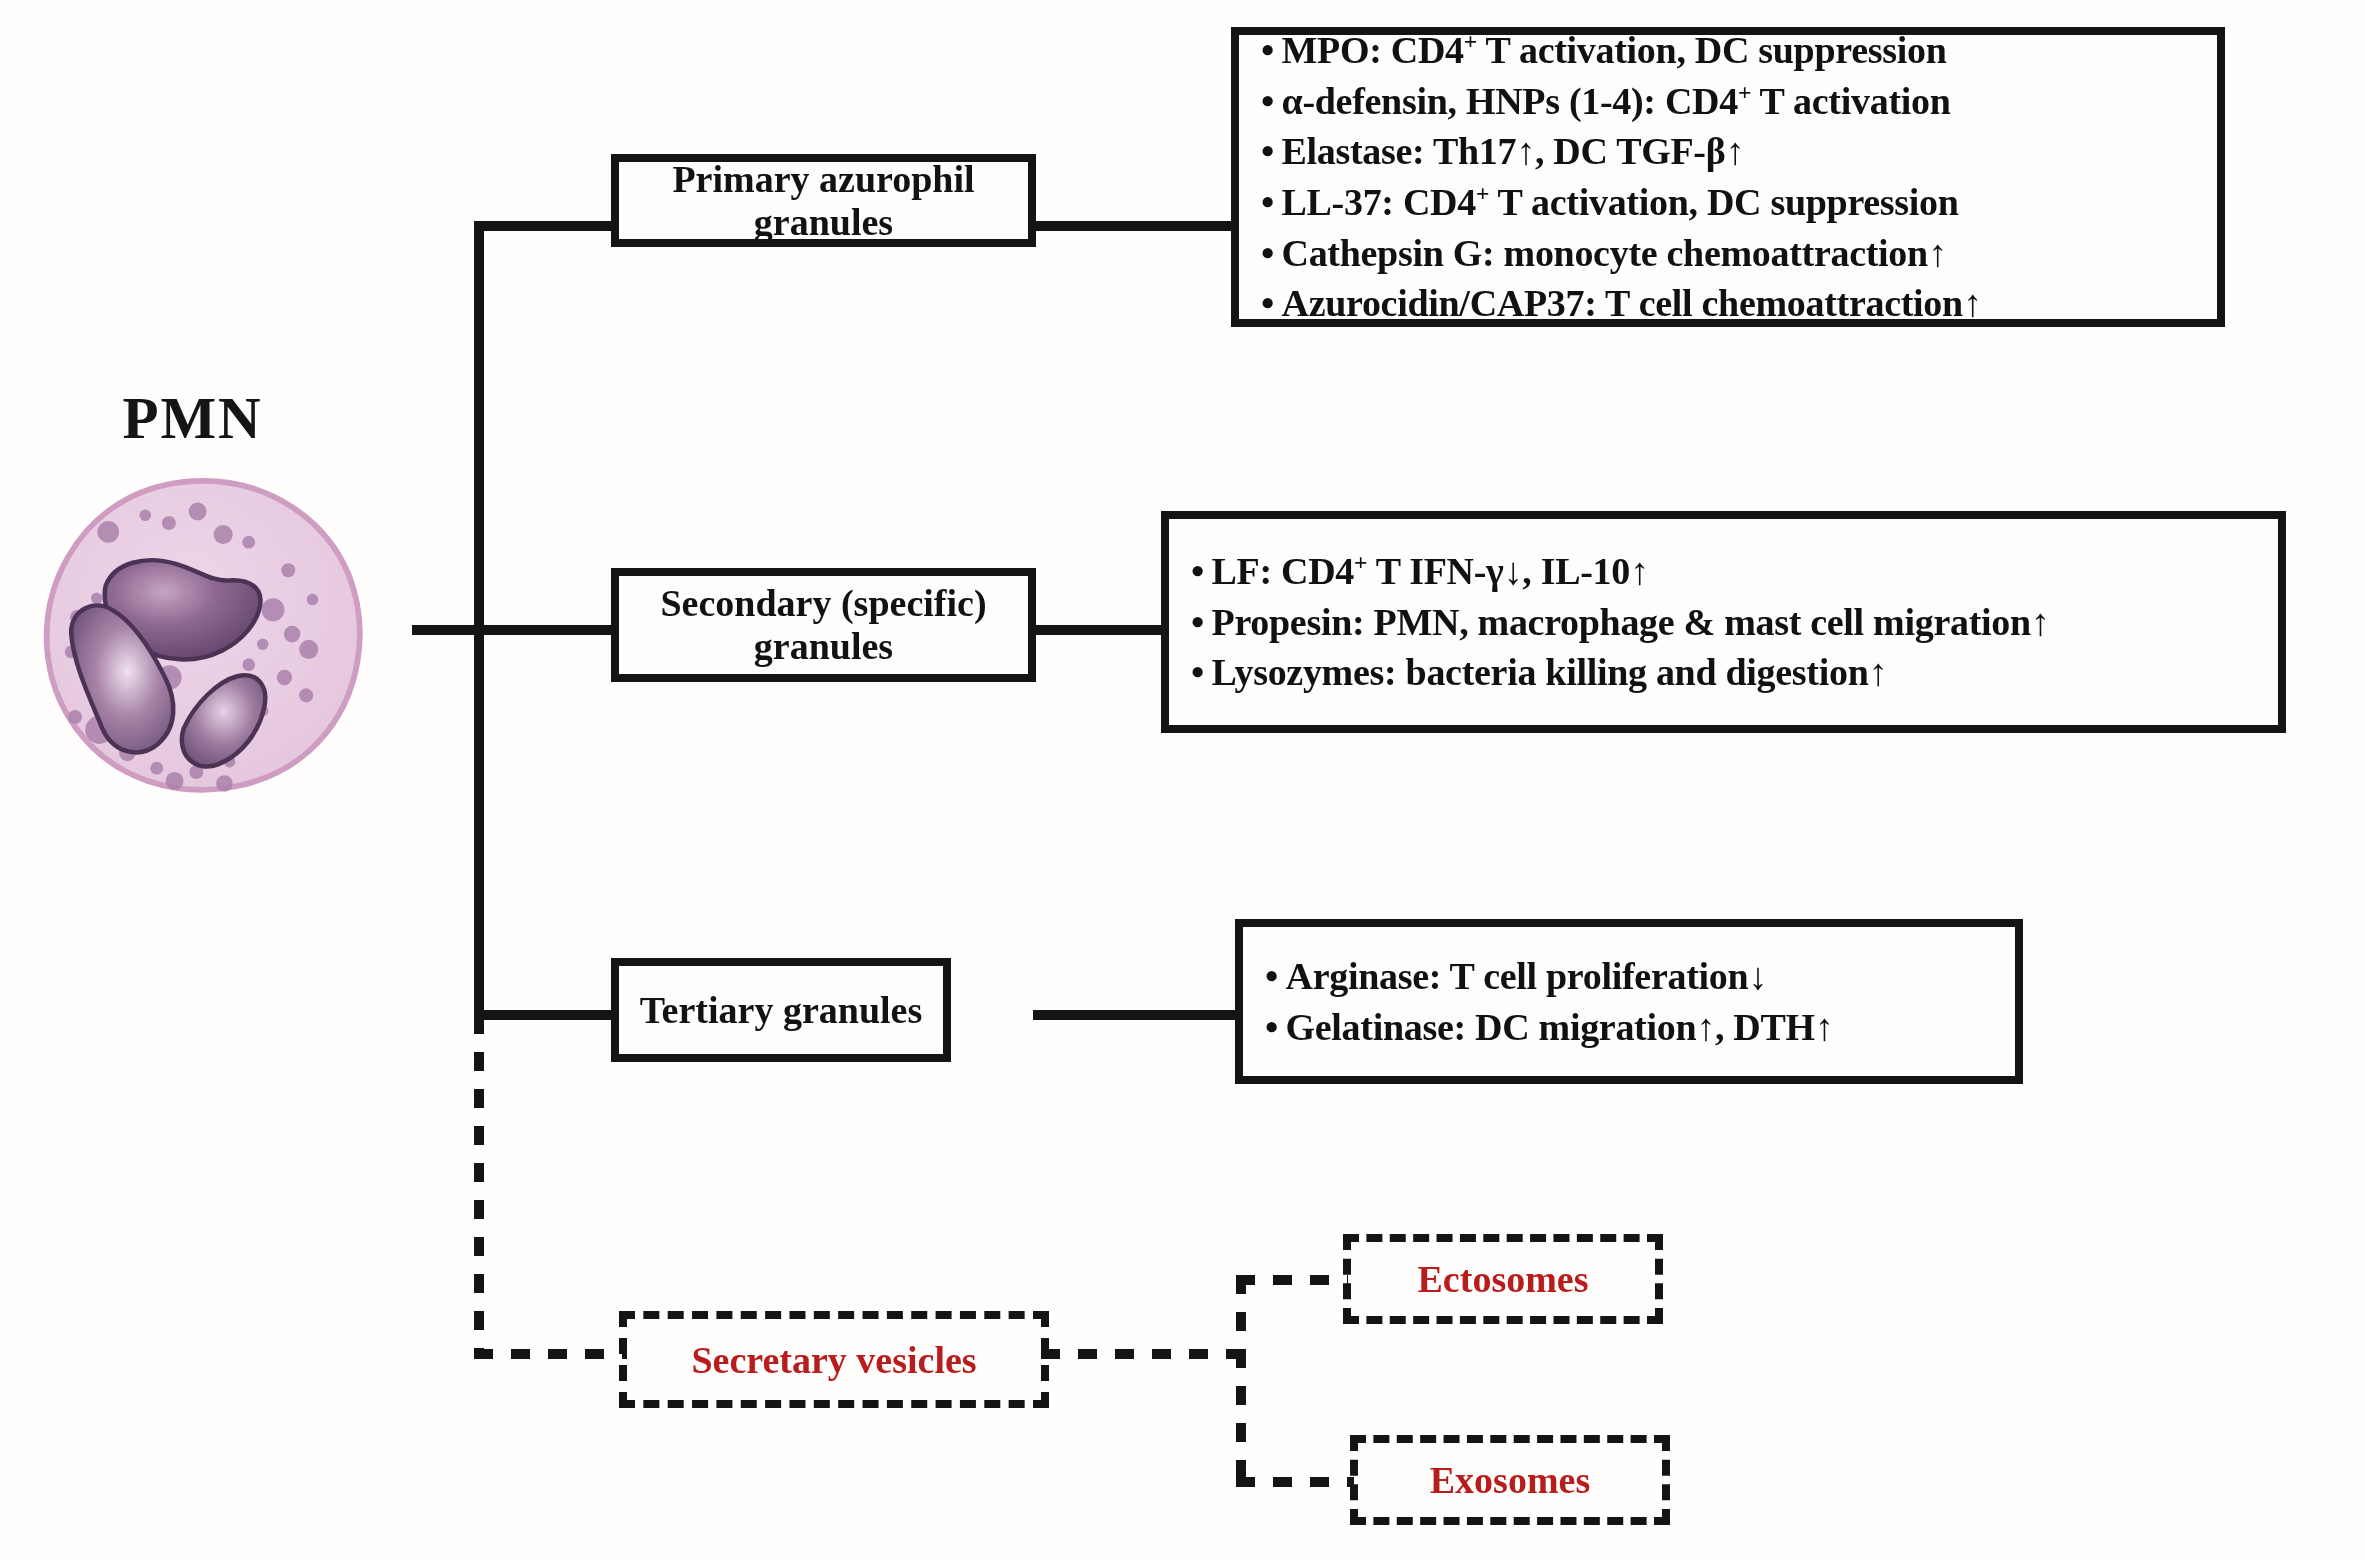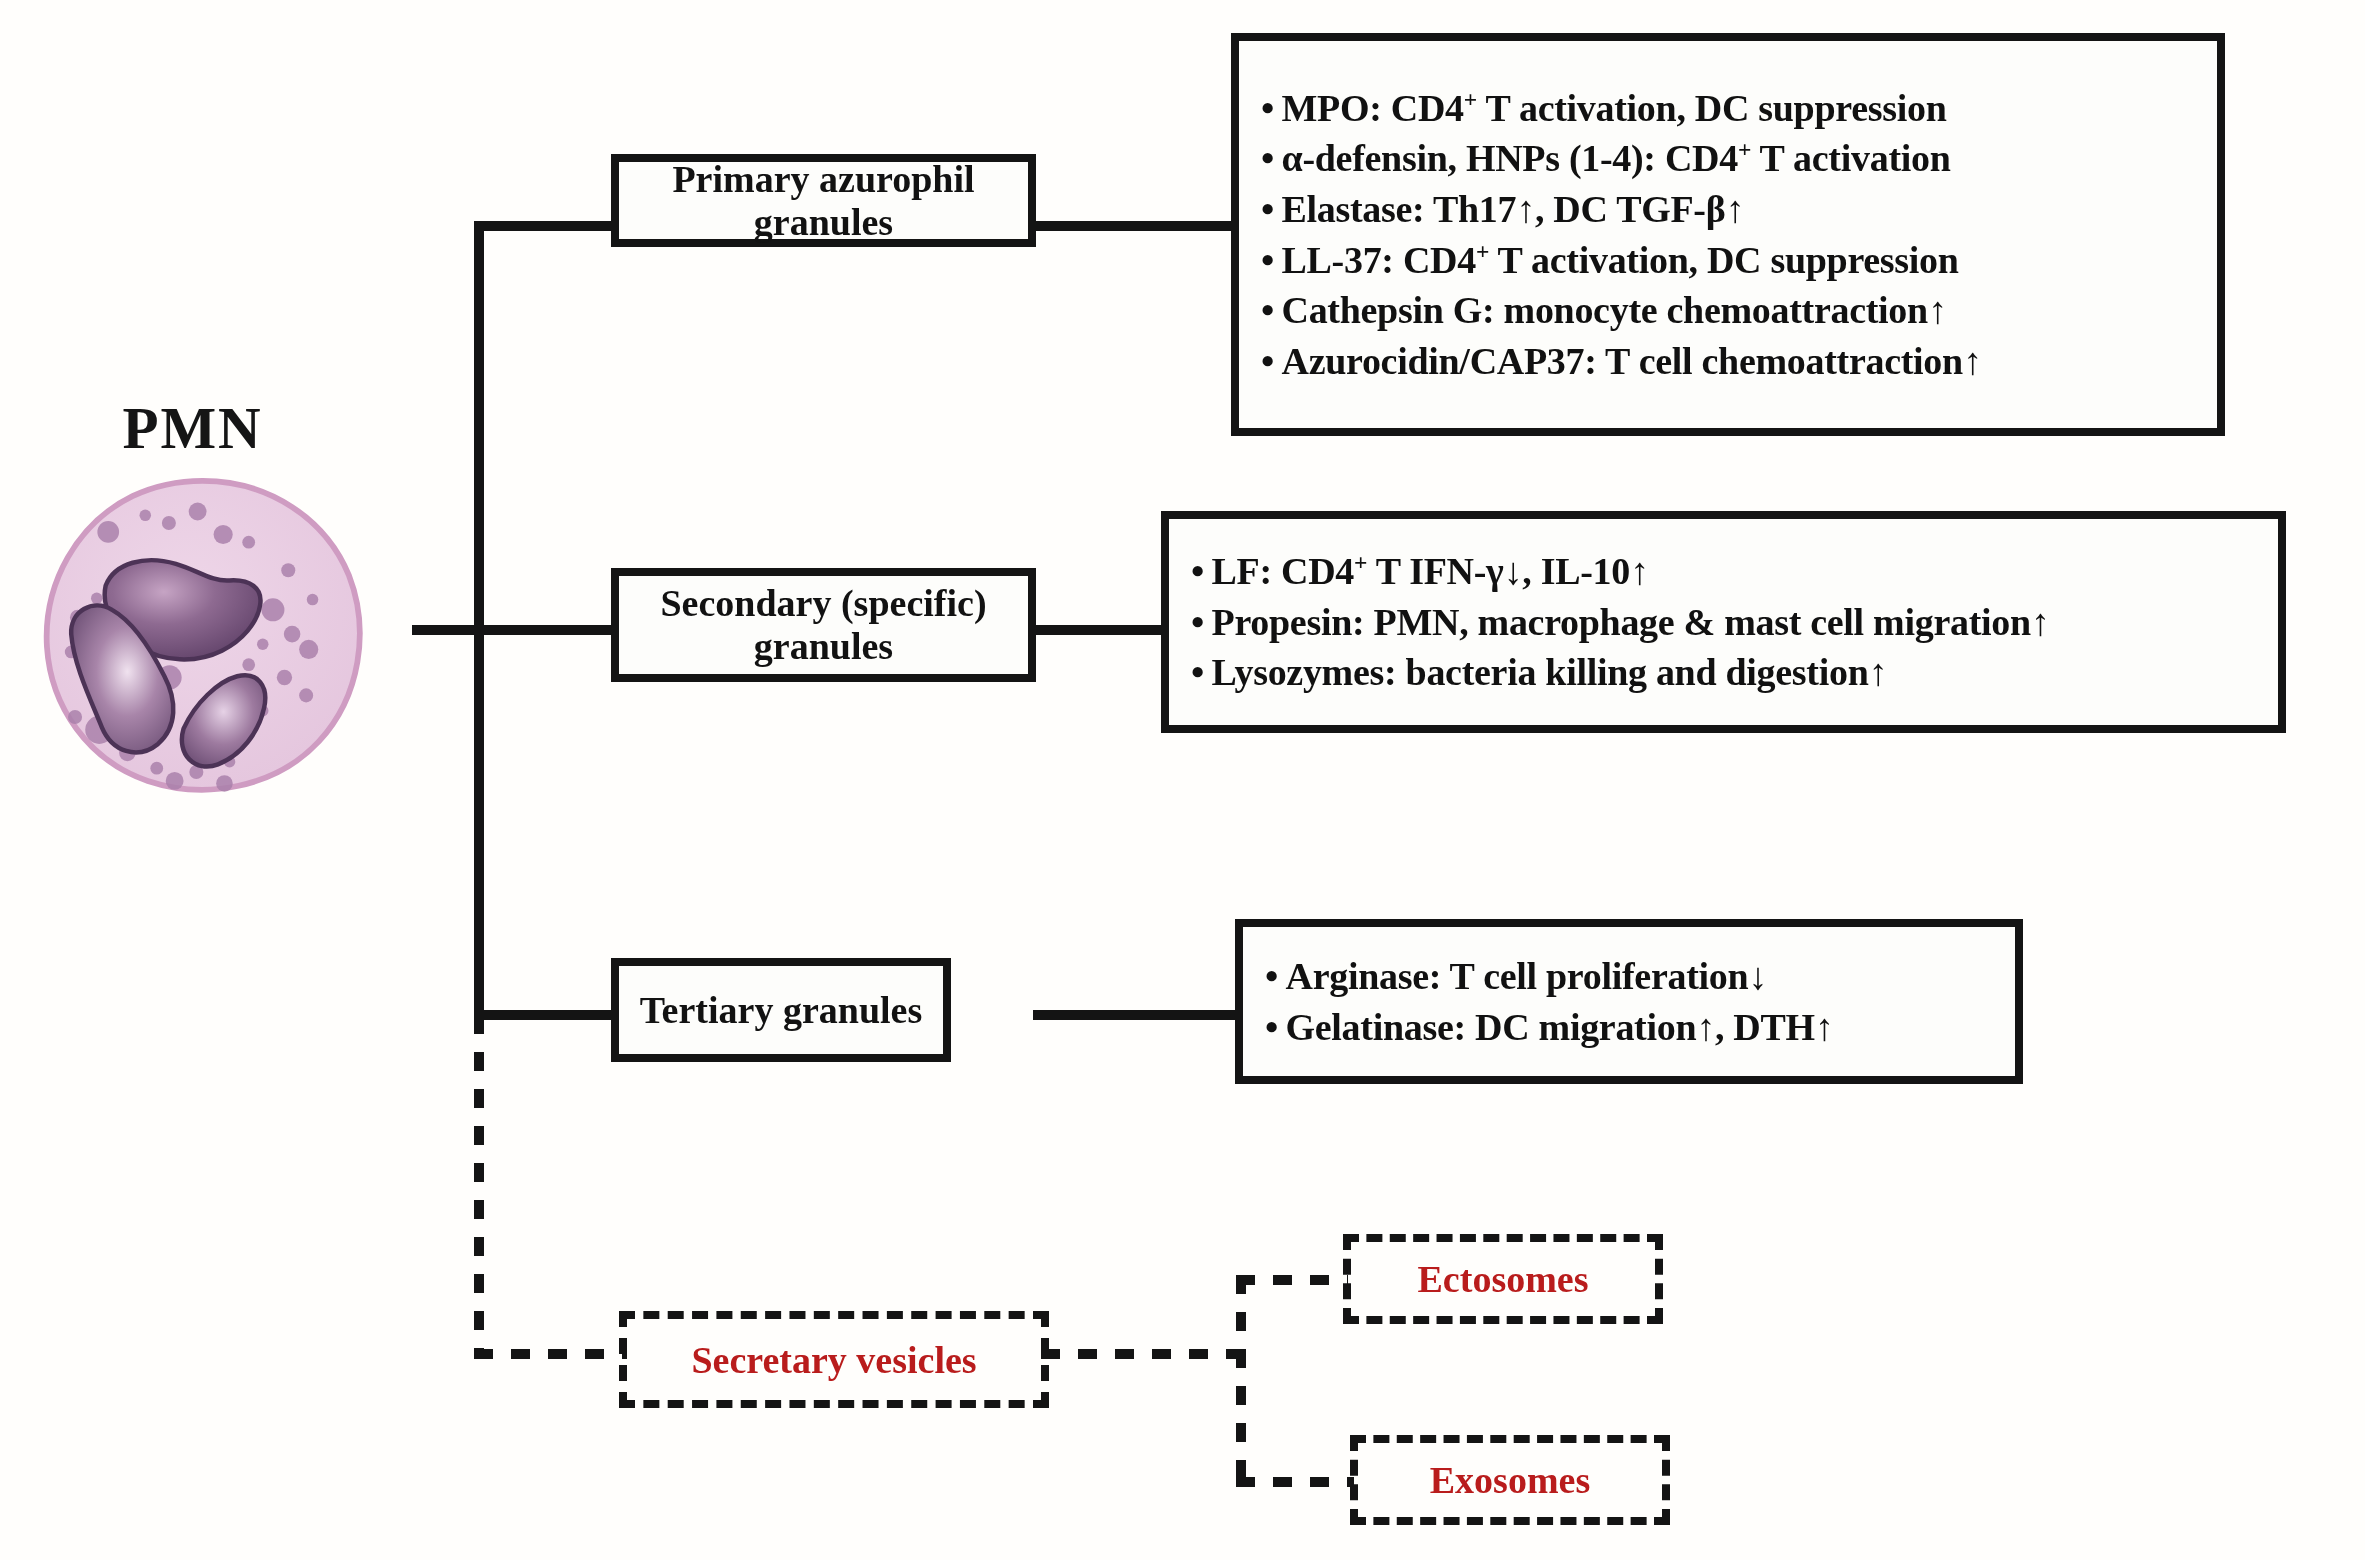--- a/index.html
+++ b/index.html
@@ -23,21 +23,20 @@
   
   #pmn-label {
     left: 58px;
     top: 384px;
     width: 269px;
     text-align: center;
     font-size: 59px;
     font-weight: bold;
     letter-spacing: 1.9px;
     color: #151515;
-    margin-top: 10px;
   }
 
   
   #pmn-cell {
     left: 38px;
     top: 473px;
     width: 332px;
     height: 326px;
   }
 
@@ -234,21 +233,21 @@
     <div>
       <div>Secondary (specific)</div>
       <div>granules</div>
     </div>
   </div>
 
   <div class="abs gbox" style="left:611px; top:958px; width:340px; height:104px;">
     <div>Tertiary granules</div>
   </div>
 
-  <div class="abs cbox" style="left:1231px; top:33px; width:994px; height:403px;">
+  <div class="abs cbox" style="left:1231px; top:27px; width:994px; height:300px;">
     <div class="bullet-row">
       <span class="dot">•</span><span>MPO: CD4</span><sup>+</sup><span> T activation, DC suppression</span>
     </div>
     <div class="bullet-row">
       <span class="dot">•</span><span>α-defensin, HNPs (1-4): CD4</span><sup>+</sup><span> T activation</span>
     </div>
     <div class="bullet-row">
       <span class="dot">•</span><span>Elastase: Th17↑, DC TGF-β↑</span><sup></sup><span></span>
     </div>
     <div class="bullet-row">

